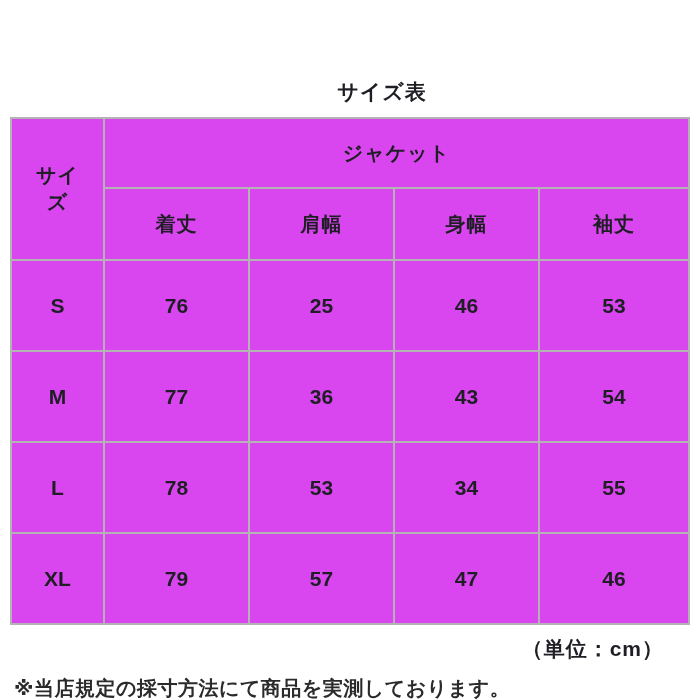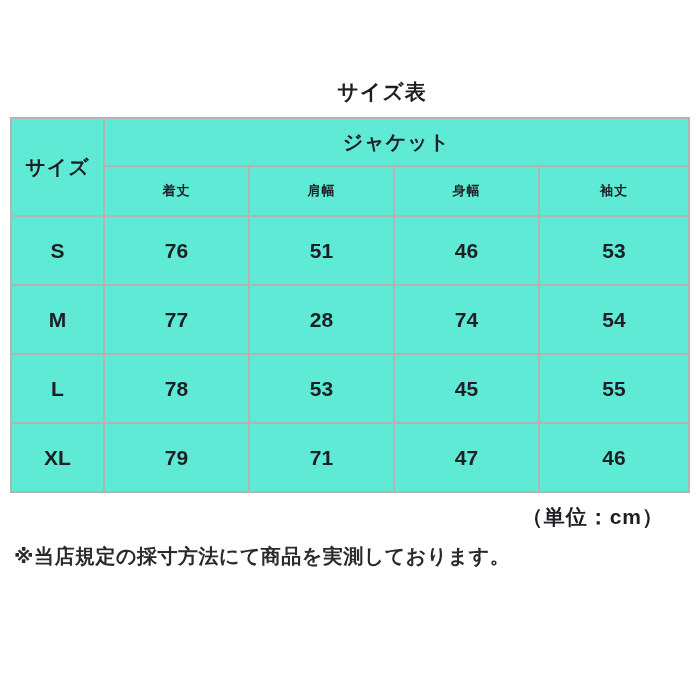--- a/index.html
+++ b/index.html
@@ -26,29 +26,29 @@
   }
   table.size-table {
     margin: 11px 0 0 10px;
     border-collapse: collapse;
     table-layout: fixed;
     width: 678px;
   }
   table.size-table th,
   table.size-table td {
     border: 2px solid #b3b3b3;
-    background: #5eead4;
+    background: #d946ef;
     text-align: center;
     vertical-align: middle;
     font-weight: bold;
     color: #1e1e24;
-    padding: 4px;
+    padding: 15px;
   }
   tr.head-row-1 th { height: 38px; font-size: 20px; letter-spacing: 1px; }
-  tr.head-row-2 th { height: 40px; font-size: 13px; letter-spacing: 1px; }
+  tr.head-row-2 th { height: 40px; font-size: 20px; letter-spacing: 1px; }
   tr.data-row th,
   tr.data-row td { height: 59px; font-size: 21px; }
   .unit-label {
     margin: 10px 36px 0 0;
     text-align: right;
     font-size: 21px;
     font-weight: bold;
     letter-spacing: 1px;
     color: #1e1e24;
     padding-left: 11px;
@@ -86,42 +86,42 @@
     </tr>
     <tr class="head-row-2">
       <th>着丈</th>
       <th>肩幅</th>
       <th>身幅</th>
       <th>袖丈</th>
     </tr>
     <tr class="data-row">
       <th>S</th>
       <td>76</td>
-      <td>51</td>
+      <td>25</td>
       <td>46</td>
       <td>53</td>
     </tr>
     <tr class="data-row">
       <th>M</th>
       <td>77</td>
-      <td>28</td>
-      <td>74</td>
+      <td>36</td>
+      <td>43</td>
       <td>54</td>
     </tr>
     <tr class="data-row">
       <th>L</th>
       <td>78</td>
       <td>53</td>
-      <td>45</td>
+      <td>34</td>
       <td>55</td>
     </tr>
     <tr class="data-row">
       <th>XL</th>
       <td>79</td>
-      <td>71</td>
+      <td>57</td>
       <td>47</td>
       <td>46</td>
     </tr>
   </tbody>
 </table>
 
 <div class="unit-label">（単位：cm）</div>
 
 <div class="notes">
   <p>※当店規定の採寸方法にて商品を実測しております。</p>

